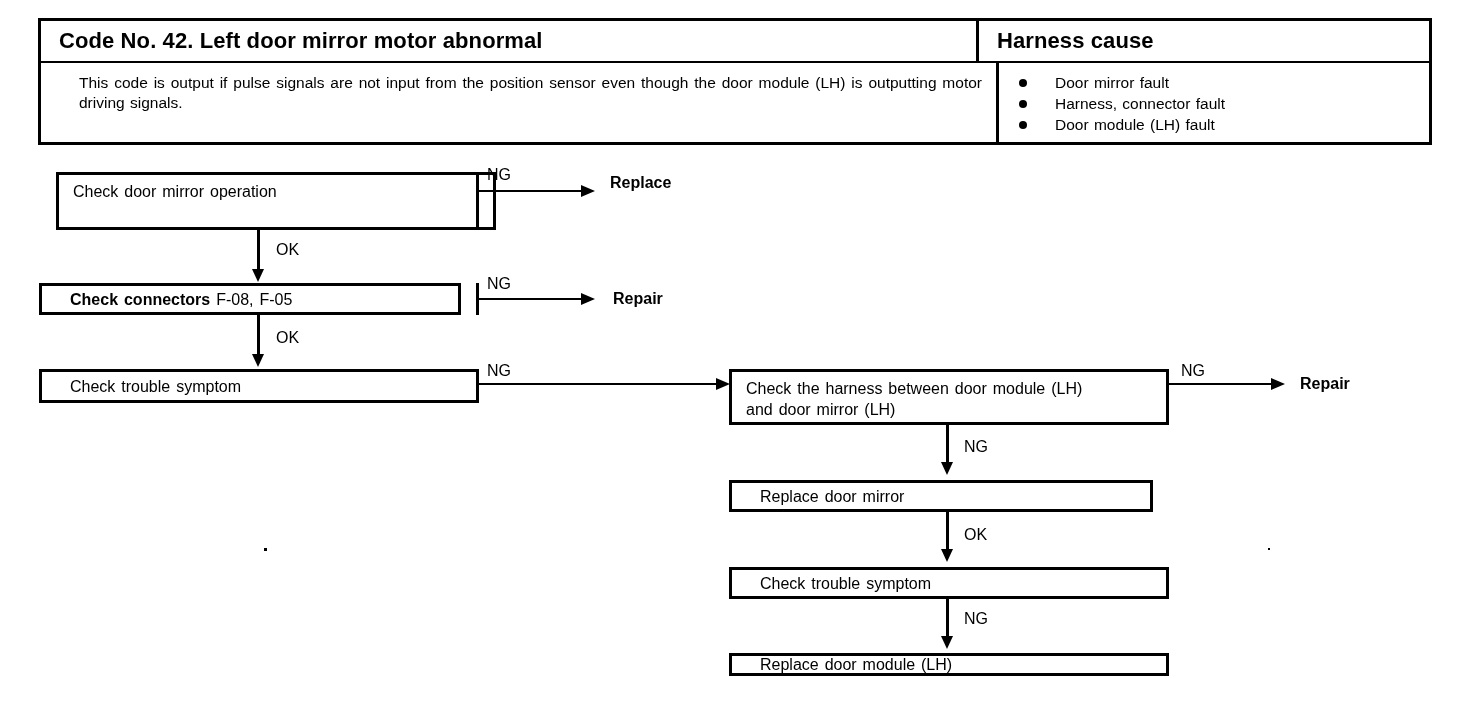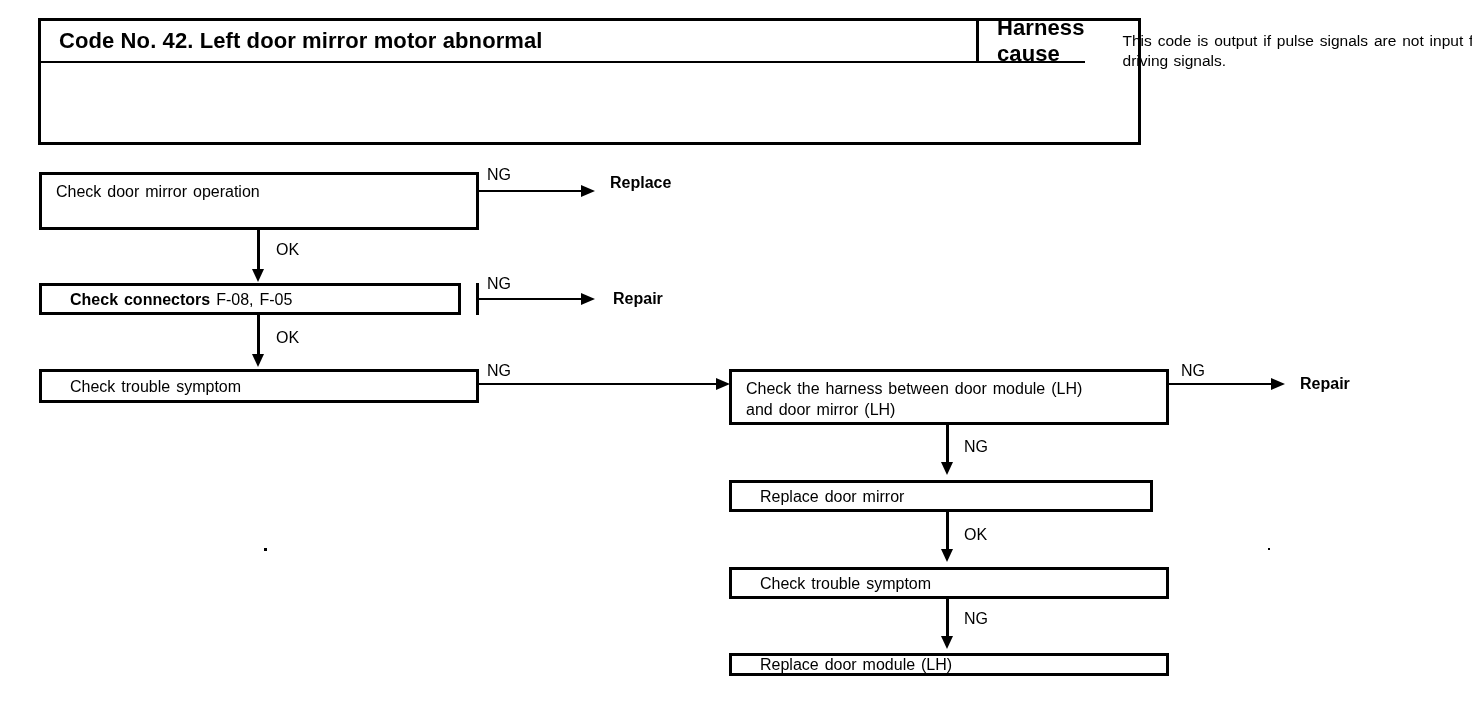--- a/index.html
+++ b/index.html
@@ -17,26 +17,26 @@
     height: 720px;
     background: #ffffff;
     overflow: hidden;
   }
 
   
   .code-table {
     position: absolute;
     left: 38px;
     top: 18px;
-    width: 1103px;
+    width: 1394px;
     height: 127px;
     border: 3px solid #000;
     box-sizing: border-box;
     display: flex;
-    flex-direction: row;
+    flex-direction: column;
   }
   .ct-row {
     display: flex;
     flex-direction: row;
   }
   .ct-row.head { height: 40px; border-bottom: 2px solid #000; }
   .ct-row.body { flex: 1; margin-left: 20px; }
   .ct-cell-left {
     width: 938px;
     box-sizing: border-box;
@@ -165,24 +165,31 @@
         <div class="ct-title">Code No. 42. Left door mirror motor abnormal</div>
       </div>
       <div class="ct-cell-right">
         <div class="ct-title">Harness cause</div>
       </div>
     </div>
     <div class="ct-row body">
       <div class="ct-cell-left">
         <div class="ct-desc">This code is output if pulse signals are not input from the position sensor even though the door module (LH) is outputting motor driving signals.</div>
       </div>
+      <div class="ct-cell-right">
+        <ul class="cause-list">
+          <li><span class="bullet"></span><span>Door mirror fault</span></li>
+          <li><span class="bullet"></span><span>Harness, connector fault</span></li>
+          <li><span class="bullet"></span><span>Door module (LH) fault</span></li>
+        </ul>
+      </div>
     </div>
   </div>
 
-  <div class="fbox" style="left:39px; top:172px; width:440px; height:58px;">
+  <div class="fbox" style="left:56px; top:172px; width:440px; height:58px;">
     <span>Check door mirror operation</span>
   </div>
 
   <div class="vline" style="left:476px; top:172px; height:58px;"></div>
   <div class="hline" style="left:478px; top:190px; width:105px;"></div>
   <div class="arrow-right" style="left:581px; top:185px;"></div>
   <div class="edge-label" style="left:487px; top:166px;">NG</div>
   <div class="term-label" style="left:610px; top:174px;">Replace</div>
 
   <div class="vline" style="left:257px; top:230px; height:43px;"></div>

